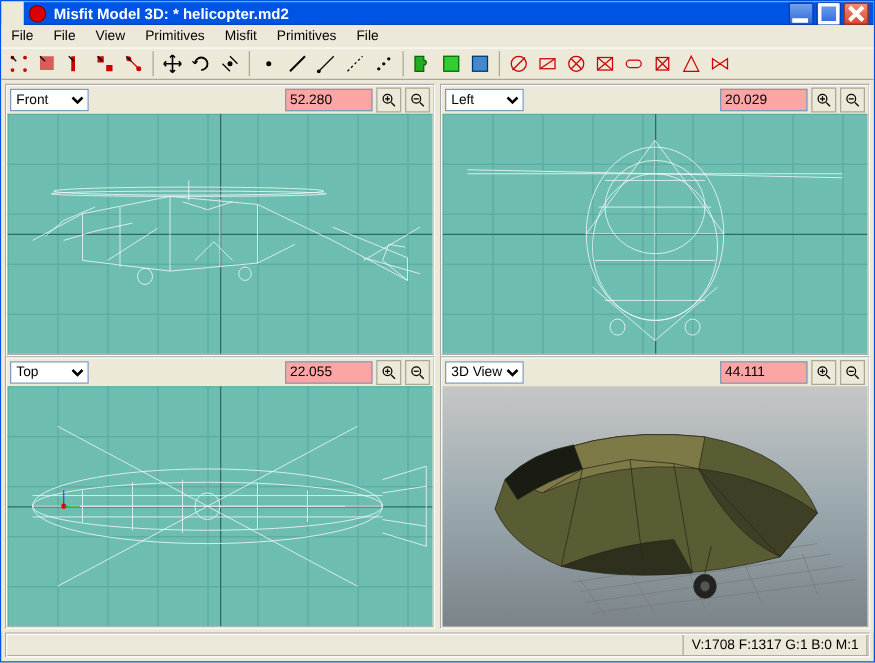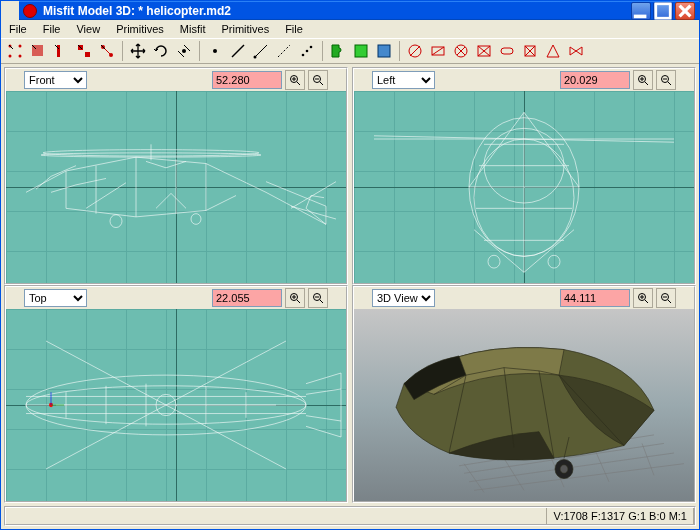--- a/index.html
+++ b/index.html
@@ -83,21 +83,21 @@
   display: flex;
   flex-direction: column;
   border: 2px groove #fff;
   background: #ece9d8;
 }
 .view-header {
   height: 22px;
   display: flex;
   align-items: center;
   gap: 3px;
-  padding: 1px 18px;
+  padding: 1px 2px;
   background: #ece9d8;
 }
 .view-select {
   height: 18px;
   font-size: 11px;
   background: #fff;
   border: 1px solid #7f9db9;
   border-radius: 0;
 }
 .num-field {

